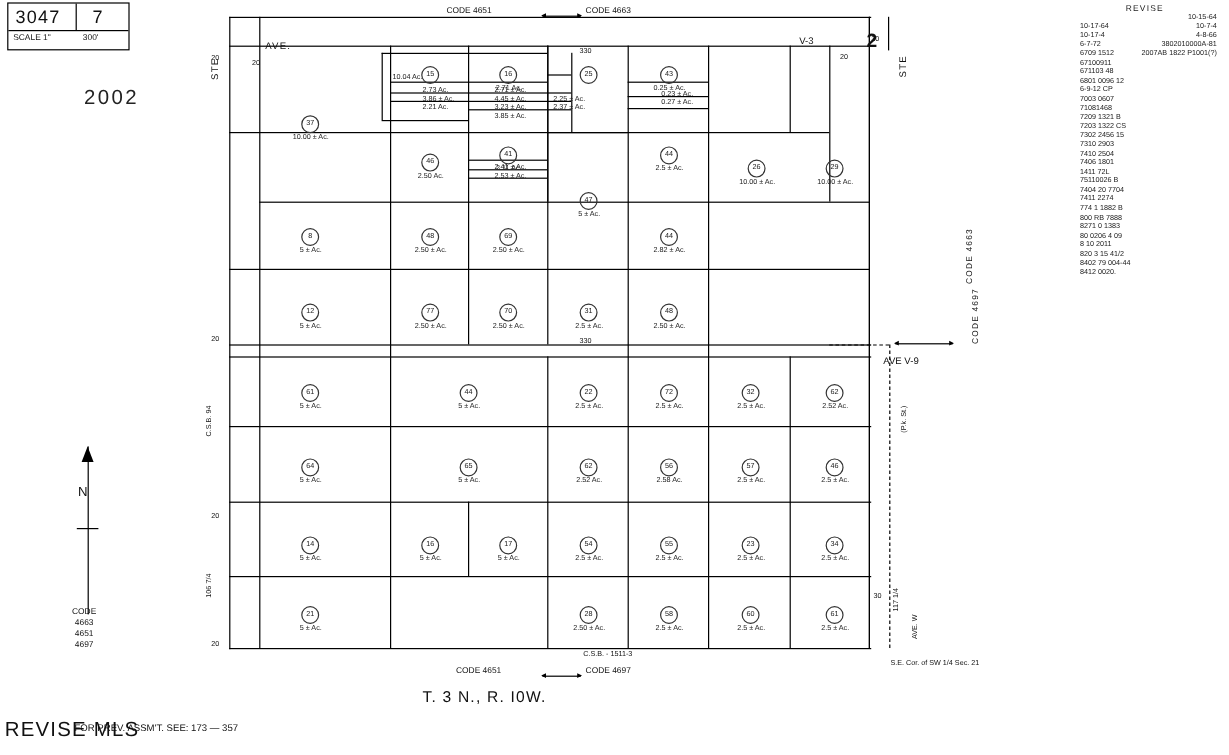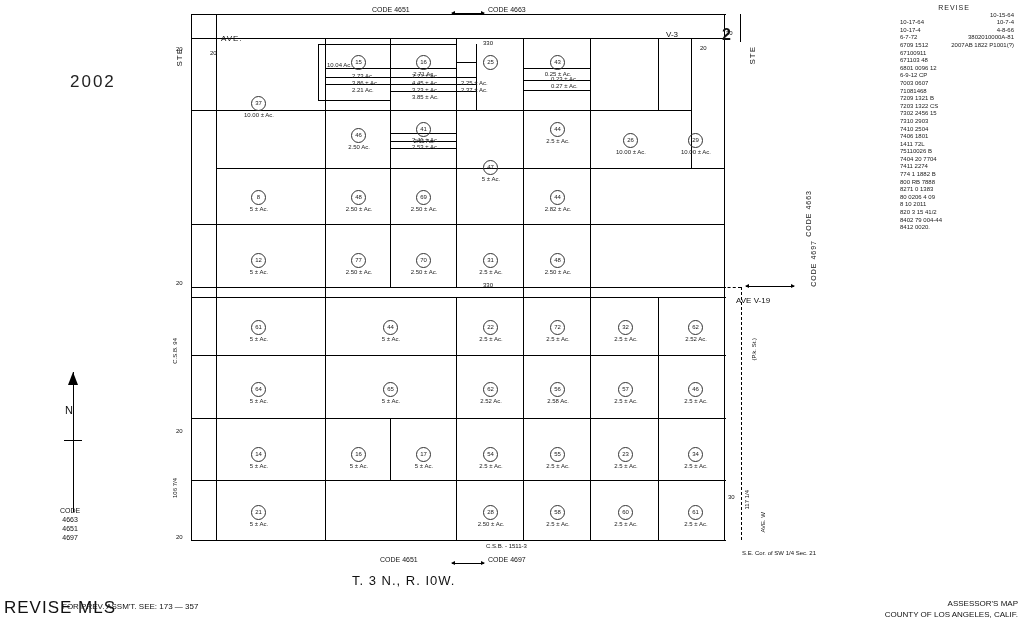--- a/index.html
+++ b/index.html
@@ -61,20 +61,28 @@
   .north-arrow{position:absolute;left:11px;top:0;width:1px;height:140px;background:#000;}
   .north-head{position:absolute;left:6px;top:0;width:0;height:0;border-left:5px solid transparent;border-right:5px solid transparent;border-bottom:13px solid #000;}
   .north-tick{position:absolute;left:2px;top:68px;width:18px;height:1px;background:#000;}
   .north-n{position:absolute;left:3px;top:32px;font-size:11px;}
 </style>
 </head>
 <body>
 
 <div id="sheet">
 
+  <div class="abs book-box">
+    <div class="vline"></div>
+    <div class="hline"></div>
+    <div class="book-num">3047</div>
+    <div class="page-num">7</div>
+    <div class="scale-lbl">SCALE 1"</div>
+    <div class="scale-val">300'</div>
+  </div>
 
   <div class="abs year">2002</div>
 
   <div class="abs revise-box">
     <div class="revise-title">REVISE</div>
     <div id="revise-list">
         <div style="display: flex; justify-content: space-between;">
           <span class="rev-left"></span>
           <span class="rev-right">10-15-64</span>
         </div>
@@ -223,21 +231,21 @@
   <div class="abs txt8" style="left:221px;top:34px;letter-spacing:1px;">AVE.</div>
   <div class="abs txt8 vert-rev" style="left:175px;top:48px;letter-spacing:1px;">STE</div>
   <div class="abs txt8 vert-rev" style="left:748px;top:46px;letter-spacing:1px;">STE</div>
   <div class="abs txt8" style="left:666px;top:30px;">V-3</div>
   <div class="abs txt16" style="left:722px;top:26px;font-weight:bold;">2</div>
 
   <div class="abs txt7 vert-rev" style="left:805px;top:190px;letter-spacing:1px;">CODE 4663</div>
   <div class="abs arrowline" style="left:746px;top:286px;width:48px;"></div>
   <div class="abs txt7 vert-rev" style="left:810px;top:240px;letter-spacing:1px;">CODE 4697</div>
 
-  <div class="abs txt8" style="left:736px;top:296px;">AVE V-19</div>
+  <div class="abs txt8" style="left:736px;top:296px;">AVE V-9</div>
   <div class="abs txt6 vert-rev" style="left:751px;top:338px;">(P.k. St.)</div>
   <div class="abs txt6 vert-rev" style="left:744px;top:490px;">117 1/4</div>
   <div class="abs txt6 vert-rev" style="left:760px;top:512px;">AVE. W</div>
   <div class="abs txt6 vert-rev" style="left:172px;top:338px;">C.S.B. 94</div>
   <div class="abs txt6 vert-rev" style="left:172px;top:478px;">106 7/4</div>
 
   <div class="abs ln h" style="left:191px;top:110px;width:500px;"></div>
   <div class="abs ln h" style="left:216px;top:168px;width:509px;"></div>
   <div class="abs ln h" style="left:191px;top:224px;width:534px;"></div>
   <div class="abs ln h" style="left:191px;top:287px;width:535px;height:1.4px;"></div>
@@ -402,18 +410,14 @@
     </div>
 
   <div class="abs txt7" style="left:380px;top:556px;">CODE 4651</div>
   <div class="abs arrowline" style="left:452px;top:563px;width:32px;"></div>
   <div class="abs txt7" style="left:488px;top:556px;">CODE 4697</div>
 
   <div class="abs txt13" style="left:352px;top:573px;letter-spacing:1px;">T. 3 N., R. I0W.</div>
 
   <div class="abs footer-left">REVISE MLS</div>
   <div class="abs footer-sub">FOR PREV. ASSM'T. SEE: 173 — 357</div>
-  <div class="abs footer-right">
-    <div>ASSESSOR'S MAP</div>
-    <div>COUNTY OF LOS ANGELES, CALIF.</div>
-  </div>
 
 </div>
 
 </body></html>

